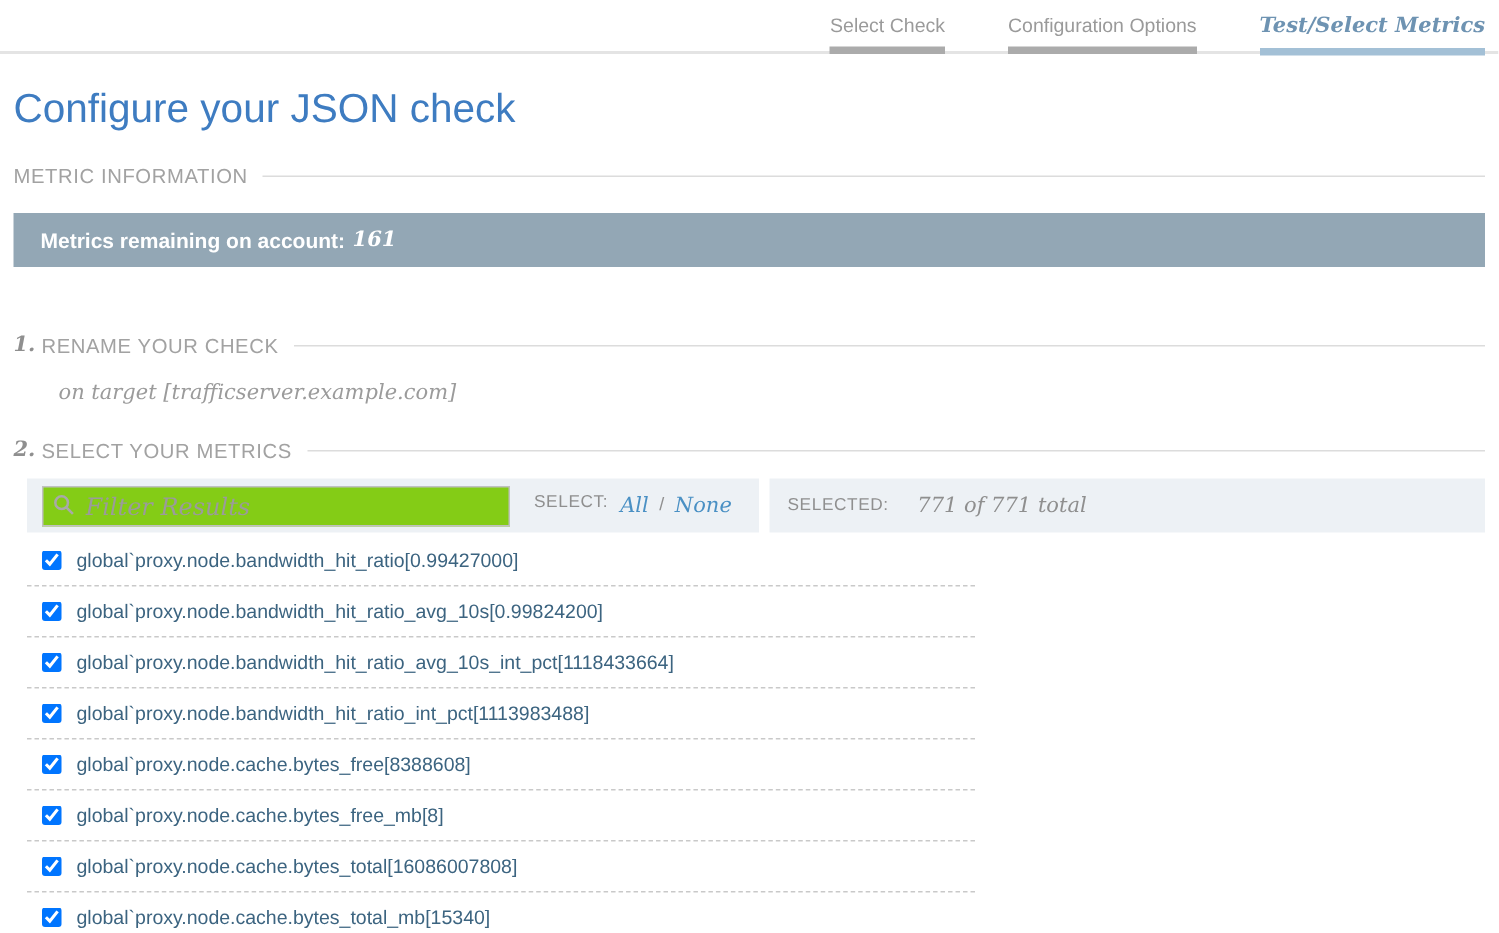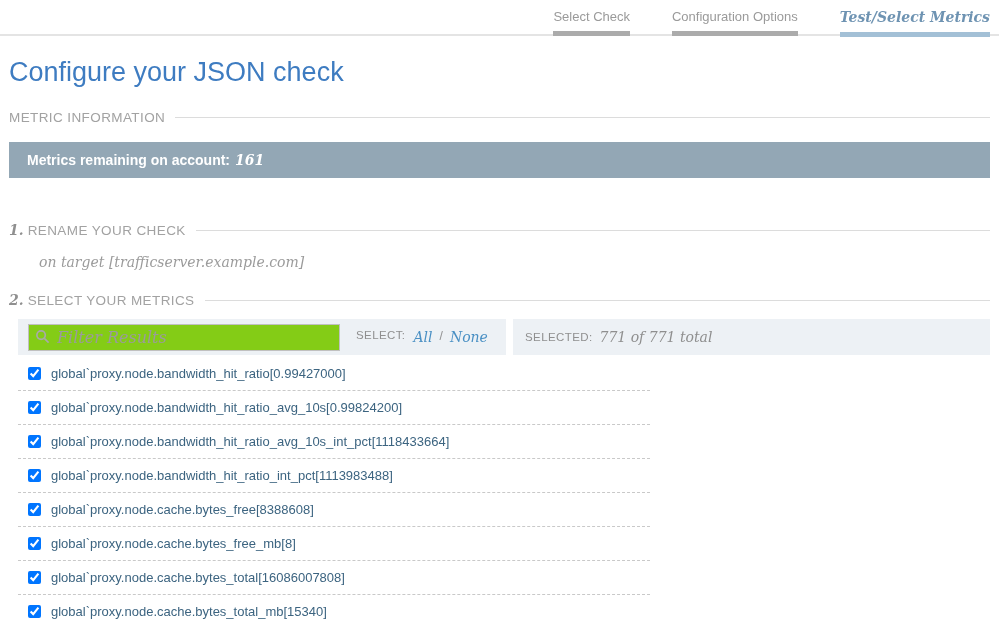--- a/index.html
+++ b/index.html
@@ -54,21 +54,21 @@
   .search-input::placeholder { color:#9b9b9b; font-style:italic;
     font-family:"DejaVu Serif","Liberation Serif",serif; }
   .search-icon { position:absolute; left:7px; top:5px; width:15px; height:15px; color:#a9a9a9; }
   .select-controls { display:flex; align-items:flex-start; margin-left:16px; }
   .select-label, .selected-label { font-size:11.5px; color:#8f8f8f; letter-spacing:0.4px; }
   .link { font-family:"DejaVu Serif","Liberation Serif",serif; font-style:italic;
     font-size:14px; color:#4a90c4; text-decoration:none; cursor:pointer; }
   .slash { font-size:12px; color:#8f8f8f; margin:0 7px; }
   .link-all { margin-left:8px; }
   .selected-box { flex:1; height:36px; background:#edf1f5; display:flex; align-items:center;
-    padding:0 12px; }
+    padding:0 12px;gap:12px; }
   .selected-value { font-family:"DejaVu Serif","Liberation Serif",serif; font-style:italic;
     font-size:14px; color:#8f8f8f; margin-left:7px; }
 
   .metric-list { margin-top:2px; }
   .metric-row { display:flex; align-items:center; width:632px; margin-left:9px;
     padding:9px 0 9px 0; border-bottom:1px dashed #c9c9c9; }
   .metric-row:first-child { border-top:none; }
   .metric-checkbox { margin-left:10px; width:13px; height:13px; cursor:pointer; }
   .metric-label { margin-left:10px; font-size:13px; color:#3c6480; cursor:pointer;
     white-space:nowrap; }

